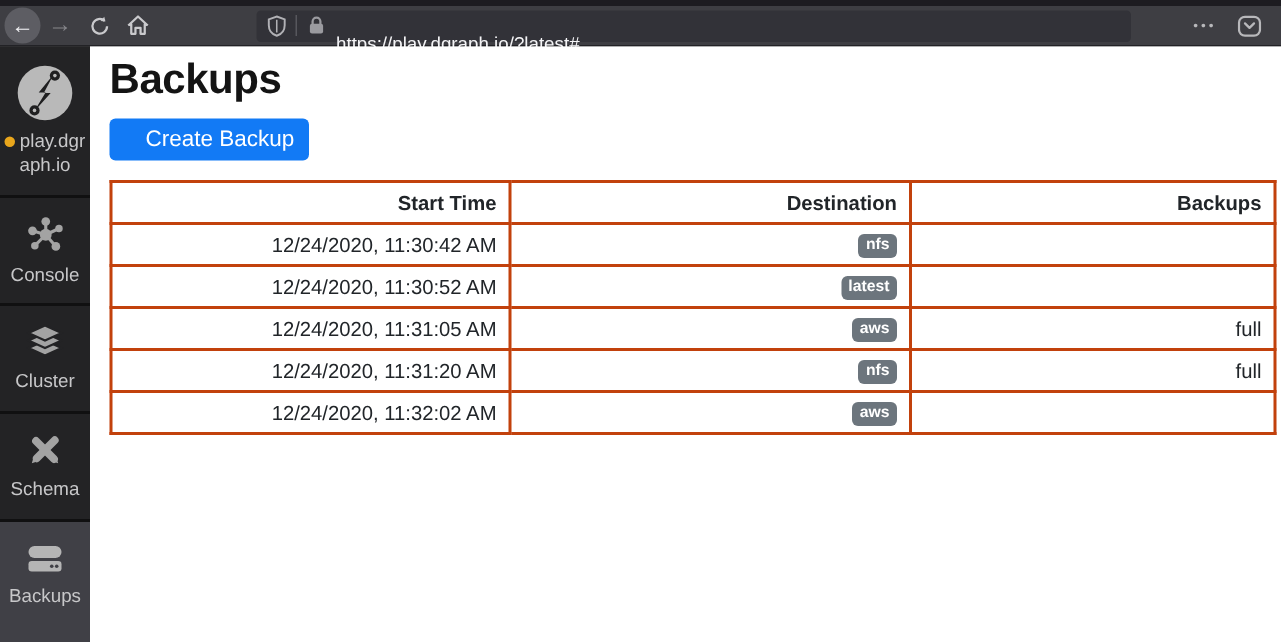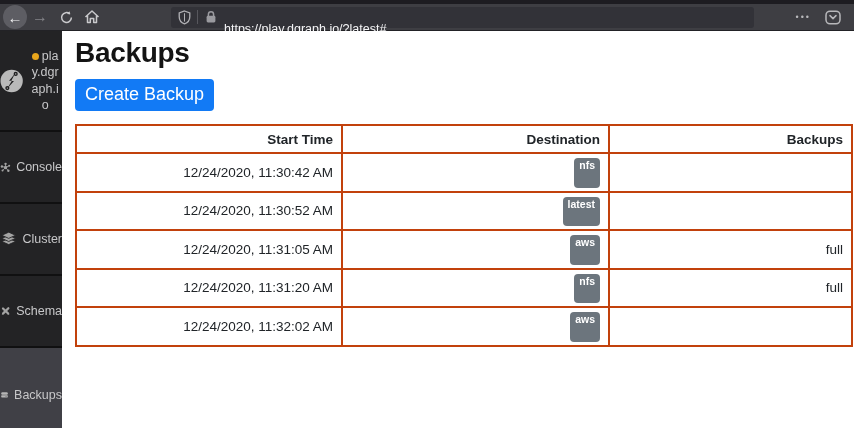--- a/index.html
+++ b/index.html
@@ -16,36 +16,36 @@
   .urlbar .sep { width:1px; height:14px; background:#57575d; margin:0 7px 0 6px; }
   .url-text { color:#f5f5f7; font-size:12.5px; margin-left:7px; white-space:nowrap;margin-top:24px; }
   .right-icons { margin-left:auto; display:flex; align-items:center; gap:14px; margin-right:13px; }
   .meatball { color:#b8b8bb; font-size:9px; letter-spacing:2px; }
 
   
   .app { display:flex; height:397px; }
 
   
   .sidebar { width:62px; background:#161617; display:flex; flex-direction:column; }
-  .side-item { background:#232325; border-bottom:2px solid #101011; display:flex; flex-direction:row; align-items:center; justify-content:center; gap:5px; height:72px; cursor:pointer; }
+  .side-item { background:#232325; border-bottom:2px solid #101011; display:flex; flex-direction:column; align-items:center; justify-content:center; gap:5px; height:72px; cursor:pointer; }
   .side-item.logo { height:101px; }
   .side-item.active { background:#404046; border-bottom:none; flex:1; justify-content:flex-start; padding-top:14px; }
   .side-label { color:#c7c7c9; font-size:12.5px; text-align:center; line-height:1.3; }
   .logo-label { width:55px; word-break:break-all; }
   .status-dot { display:inline-block; width:7px; height:7px; border-radius:50%; background:var(--status_dot,#e9a61c); margin-right:3px; }
 
   
   .main { flex:1; background:#fff; padding:5px 3px 0 13px; }
   .page-title { font-size:28px; font-weight:700; color:#141414; letter-spacing:-0.3px; margin:1px 0 10px 0; }
-  .create-btn { background:var(--accent_blue,#127af5); color:#fff; border:none; border-radius:4px; font-family:"Liberation Sans",sans-serif; font-size:18px; padding:5px 10px 6px 10px; cursor:pointer; }
+  .create-btn { background:var(--accent_blue,#127af5); color:#fff; border:none; border-radius:4px; font-family:"Liberation Sans",sans-serif; font-size:15px; padding:5px 10px 6px 24px; cursor:pointer; }
 
   table { border-collapse:collapse; table-layout:fixed; width:776px; margin-top:13px; color:#212529; }
   th, td { border:2px solid #c2410c; padding:3px 8px; height:28px; font-size:13.5px; text-align:right; vertical-align:middle; white-space:nowrap; overflow:hidden; }
   th { font-weight:700; }
-  .badge { display:inline-block; background:var(--badge_gray,#6c757d); color:#fff; font-size:10.5px; font-weight:700; border-radius:4px; padding:2px 5px 17px 5px; line-height:1; }
+  .badge { display:inline-block; background:var(--badge_gray,#6c757d); color:#fff; font-size:10.5px; font-weight:700; border-radius:4px; padding:2px 5px 3px 5px; line-height:1; }
 
   svg { display:block; }
 </style>
 </head>
 <body>
 
 <div class="titlebar-strip"></div>
 <div class="toolbar">
   <div class="nav-icons">
     <div class="back-circle">

